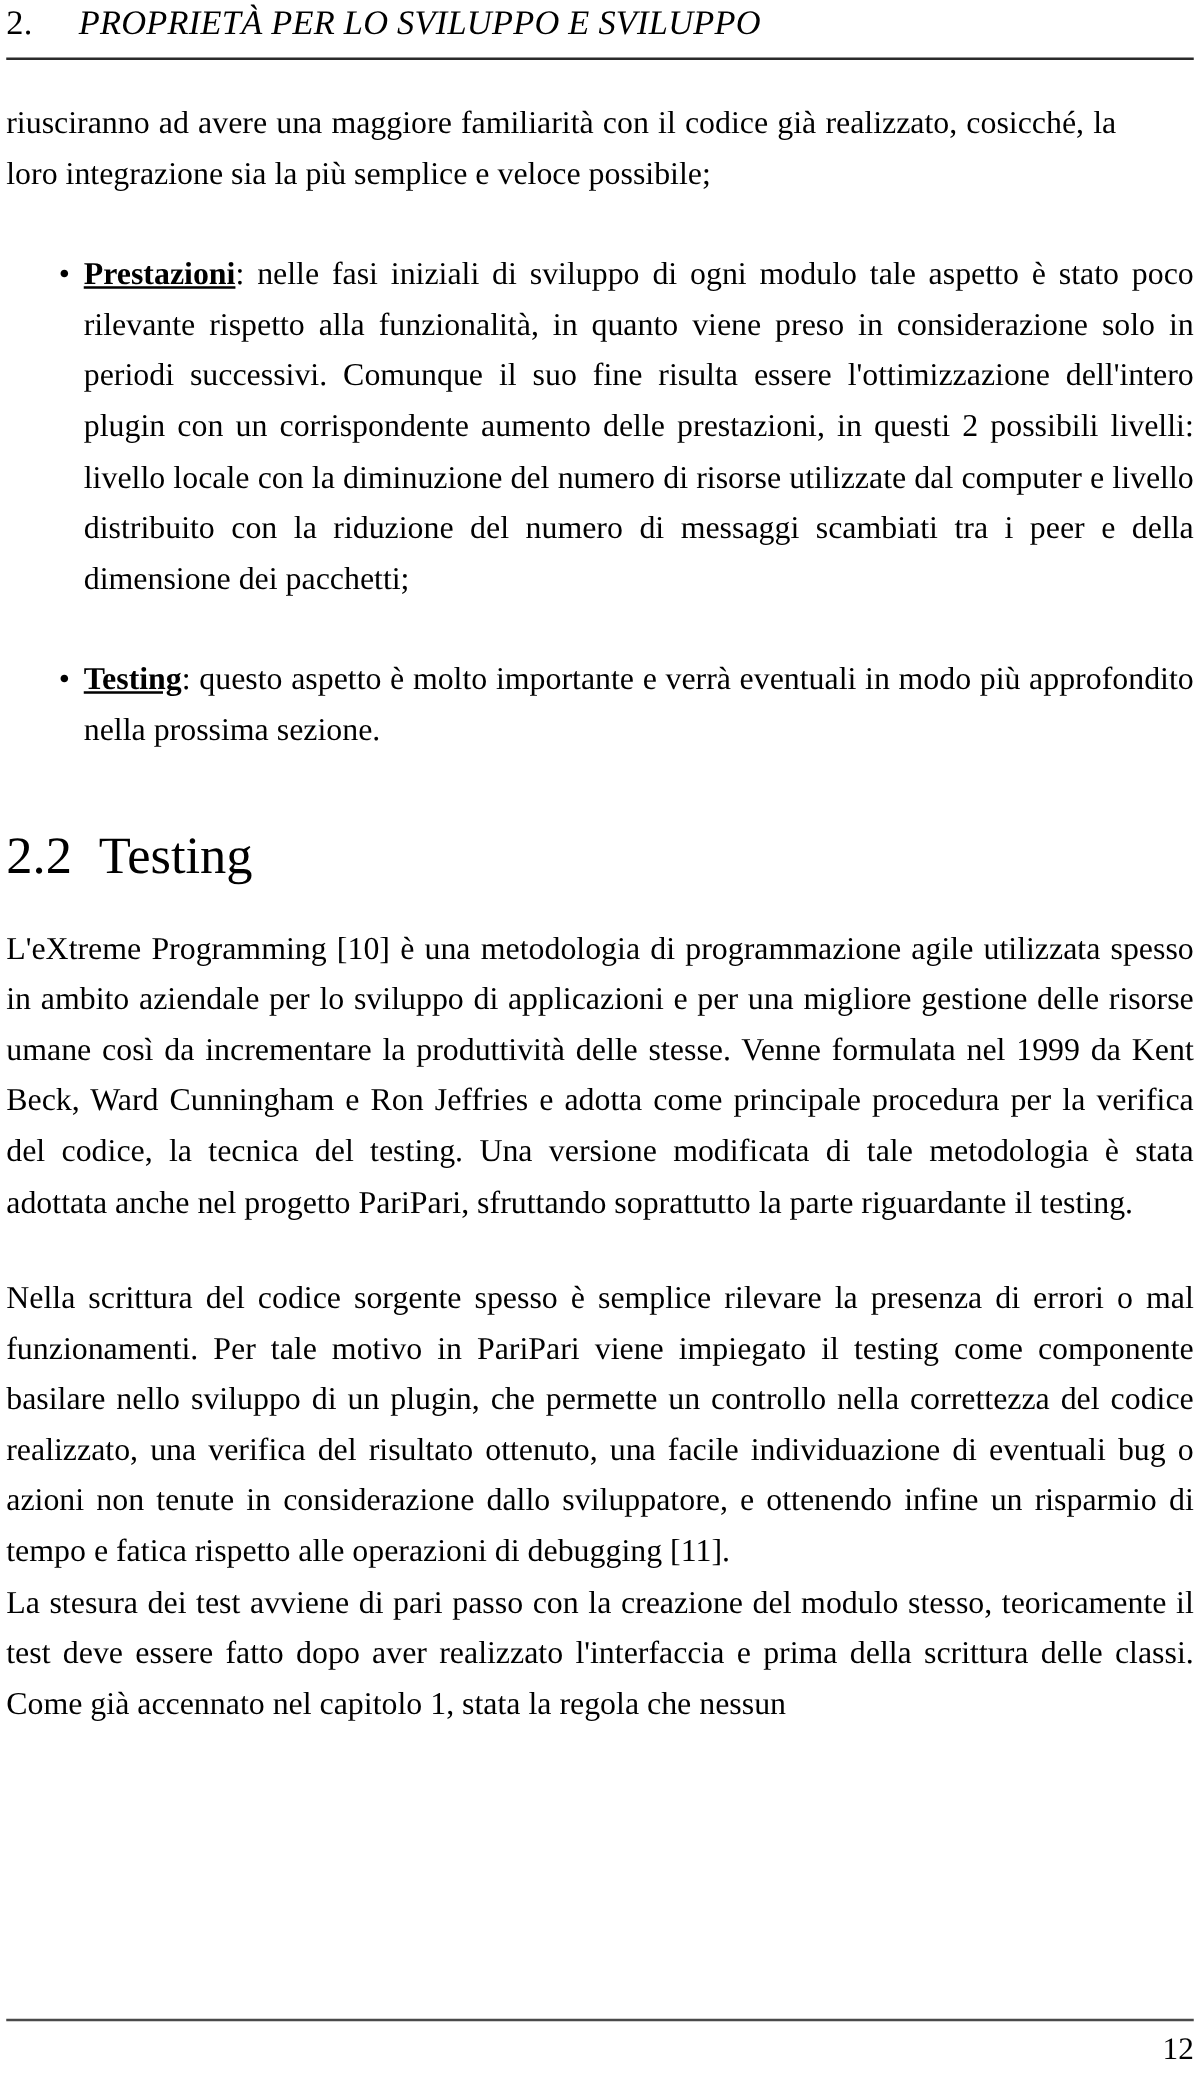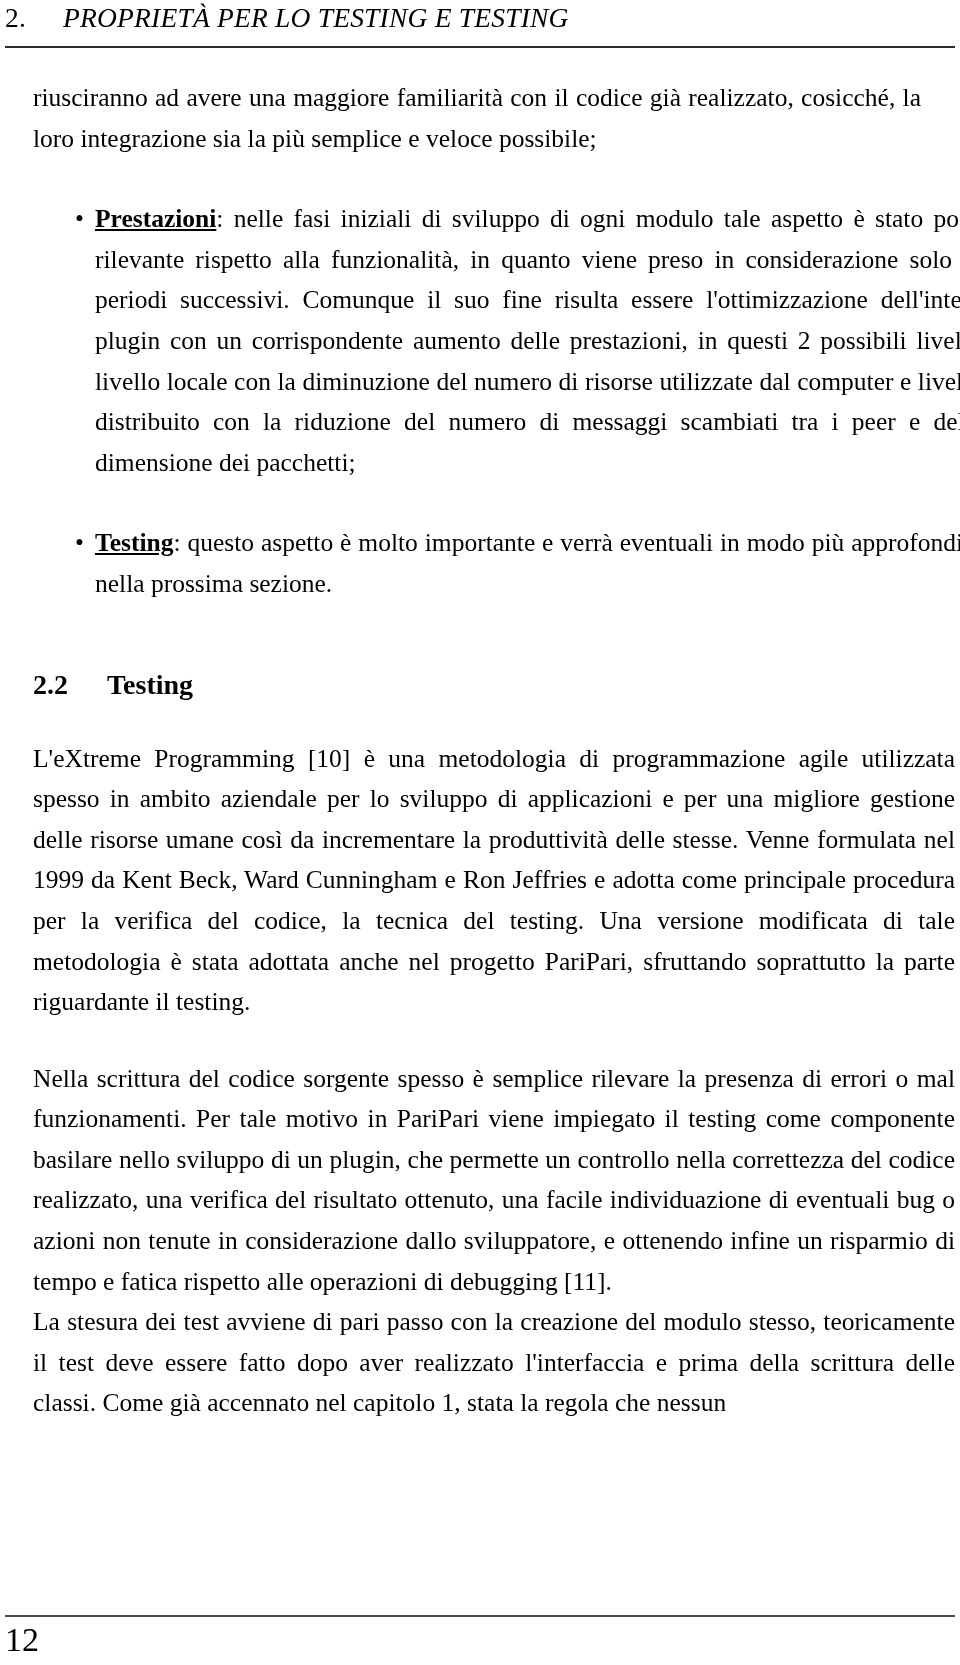--- a/index.html
+++ b/index.html
@@ -47,21 +47,20 @@
     border-top: 2.2px solid #2b2b2b;
     margin: 4px 0 0 0;
     width: 950px;
   }
 
   
   .body {
     margin-top: 30px;
     font-size: 25.5px;
     line-height: 40.6px;
-    margin-left: 28px;
   }
 
   p.para {
     margin: 0;
     text-align: justify;
     text-justify: inter-word;
     hyphens: manual;
   }
 
   
@@ -99,22 +98,22 @@
     text-decoration: underline;
   }
 
   .gap-after-first-para { height: 40px; }
   .gap-before-section { height: 56px; }
 
   
   .section-heading {
     display: flex;
     align-items: flex-start;
-    font-weight: bold;
-    font-size: 28px;
+    font-weight: normal;
+    font-size: 42px;
     line-height: 48px;
     margin: 0;
   }
   .section-heading .secnum {
     flex: 0 0 74px;
     width: 74px;
   }
   .gap-after-heading { height: 30px; }
 
   .para-block { margin: 0; }
@@ -128,34 +127,34 @@
     left: 5px;
     bottom: 8px;
     width: 950px;
   }
   .footer-rule {
     height: 0;
     border-top: 2.2px solid #4a4a4a;
     width: 950px;
   }
   .folio {
-    text-align: left;
-    font-size: 34px;
+    text-align: right;
+    font-size: 25px;
     line-height: 34px;
     padding-top: 6px;
   }
 </style>
 </head>
 <body>
 
 <div class="page">
 
   <div class="header">
     <span class="chapnum">2.</span>
-    <span class="chaptitle">PROPRIETÀ PER LO TESTING E TESTING</span>
+    <span class="chaptitle">PROPRIETÀ PER LO SVILUPPO E SVILUPPO</span>
   </div>
   <div class="header-rule"></div>
 
   <div class="body">
 
     <p class="para cont-para">riusciranno ad avere una maggiore familiarità con il codice già realizzato, cosicché, la loro integrazione sia la più semplice e veloce possibile;</p>
 
     <div class="gap-after-first-para"></div>
 
     <ul class="itemize">

